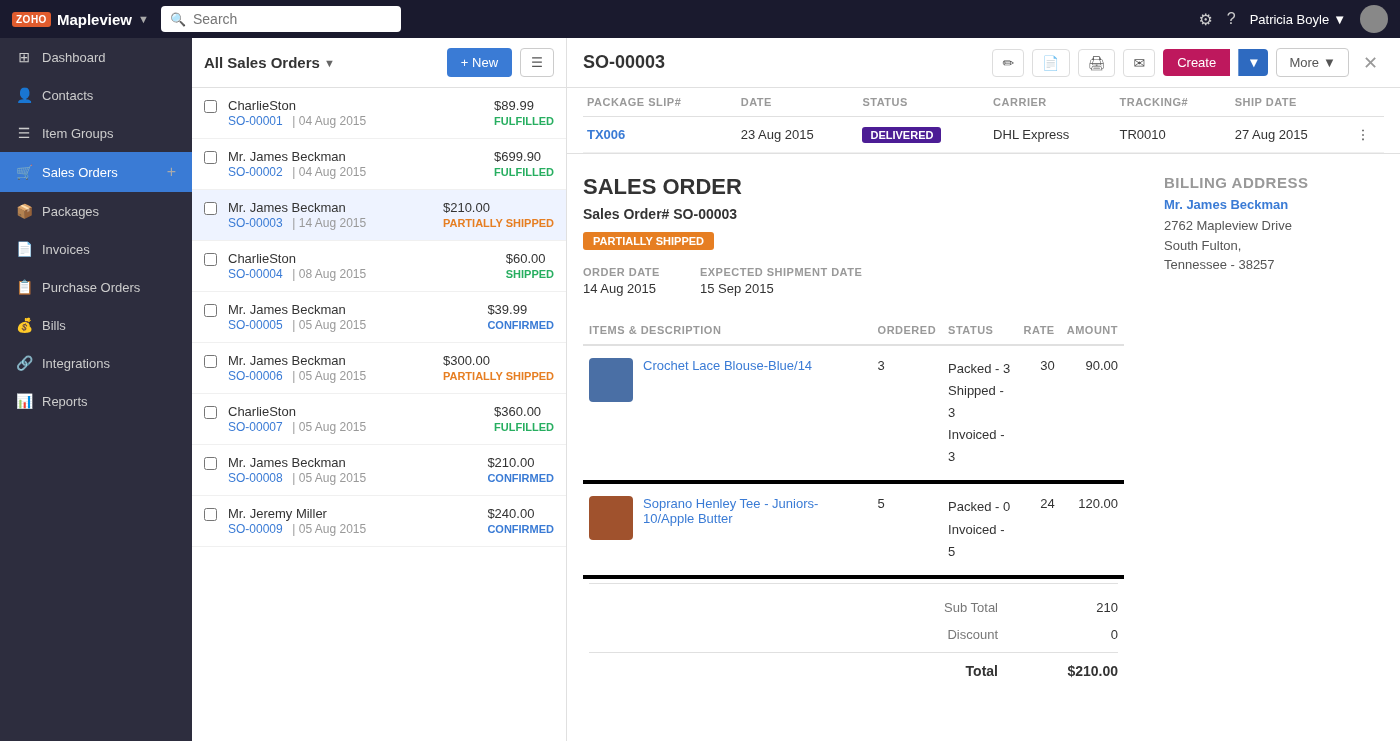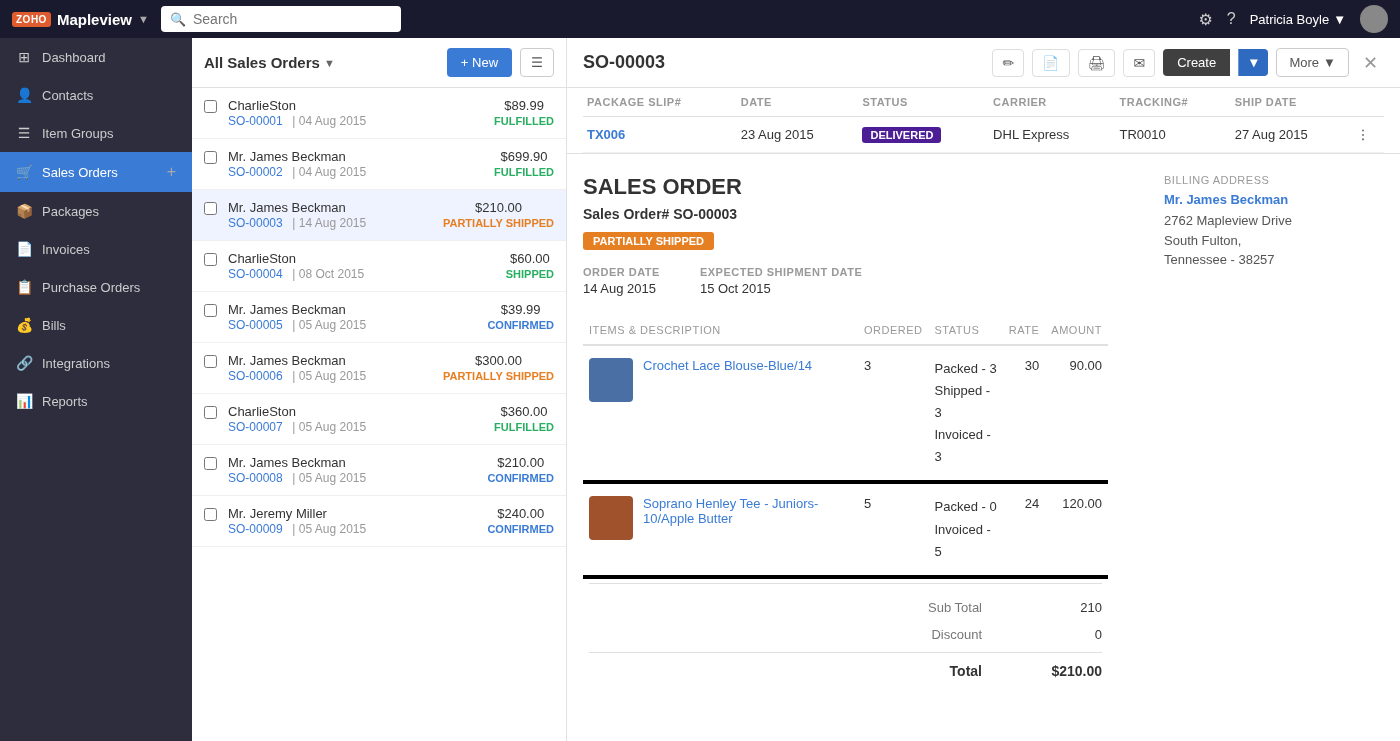--- a/index.html
+++ b/index.html
@@ -37,68 +37,68 @@
     .btn-menu { background: #fff; border: 1px solid #ccc; border-radius: 4px; padding: 6px 10px; cursor: pointer; color: #555; }
 
     .order-list { overflow-y: auto; flex: 1; }
     .order-item { display: flex; align-items: flex-start; padding: 10px 12px; border-bottom: 1px solid #f0f0f0; cursor: pointer; gap: 11px; }
     .order-item.selected { background: #eef3ff; }
     .order-checkbox { margin-top: 2px; }
     .order-info { flex: 1; }
     .order-customer { font-size: 13px; color: #333; font-weight: 500; }
     .order-number { color: #3a7bd5; font-size: 12px; text-decoration: none; }
     .order-date { color: #999; font-size: 12px; margin-left: 6px; }
-    .order-right { text-align: center; }
+    .order-right { text-align: left; }
     .order-amount { font-size: 13px; color: #333; font-weight: 500; }
     .order-status { font-size: 11px; font-weight: 600; margin-top: 2px; }
     .status-fulfilled { color: #27ae60; }
     .status-shipped { color: #27ae60; }
     .status-partially { color: #e67e22; }
     .status-confirmed { color: #3a7bd5; }
 
     
     .detail-panel { flex: 1; background: #fff; display: flex; flex-direction: column; overflow: hidden; }
     .detail-header { display: flex; align-items: center; padding: 10px 16px; border-bottom: 1px solid #e0e0e0; gap: 8px; }
     .detail-title { font-size: 18px; font-weight: 700; color: #333; }
     .detail-actions { margin-left: auto; display: flex; align-items: center; gap: 8px; }
     .detail-icon-btn { background: #fff; border: 1px solid #ddd; border-radius: 4px; padding: 5px 9px; cursor: pointer; color: #555; font-size: 14px; }
-    .btn-create { background: #404040; color: #fff; border: none; border-radius: 4px 0 0 4px; padding: 6px 14px; font-size: 13px; cursor: pointer; }
+    .btn-create { background: #be185d; color: #fff; border: none; border-radius: 4px 0 0 4px; padding: 6px 14px; font-size: 13px; cursor: pointer; }
     .btn-create-dropdown { background: #2e6ac0; color: #fff; border: none; border-radius: 0 4px 4px 0; padding: 6px 8px; cursor: pointer; border-left: 1px solid rgba(255,255,255,0.3); }
     .btn-more { background: #fff; border: 1px solid #ccc; border-radius: 4px; padding: 6px 12px; cursor: pointer; color: #555; font-size: 13px; display: flex; align-items: center; gap: 4px; }
     .btn-close { background: none; border: none; font-size: 18px; color: #999; cursor: pointer; padding: 2px 6px; }
 
     
     .packages-table { padding: 0 16px; }
     .packages-table table { width: 100%; border-collapse: collapse; }
     .packages-table th { text-align: left; font-size: 11px; color: #999; font-weight: 600; padding: 8px 4px; border-bottom: 1px solid #e0e0e0; text-transform: uppercase; letter-spacing: 0.5px; }
     .packages-table td { padding: 10px 4px; border-bottom: 1px solid #f0f0f0; font-size: 13px; color: #333; vertical-align: middle; }
     .pkg-link { color: #3a7bd5; text-decoration: none; font-weight: 600; }
     .delivered-badge { background: #4c1d95; color: #fff; font-size: 11px; font-weight: 700; padding: 2px 8px; border-radius: 3px; }
     .row-menu { color: #999; cursor: pointer; }
 
     
     .detail-content { flex: 1; overflow-y: auto; padding: 20px 16px 16px; }
-    .detail-main { display: flex; gap: 56px; }
+    .detail-main { display: flex; gap: 40px; }
     .detail-left { flex: 1; }
     .detail-right { min-width: 220px; }
     .so-title { font-size: 22px; font-weight: 800; color: #333; margin-bottom: 6px; }
     .so-number { font-size: 14px; color: #555; margin-bottom: 10px; }
     .so-number span { font-weight: 700; color: #333; }
     .status-badge-partial { background: #e67e22; color: #fff; font-size: 11px; font-weight: 700; padding: 3px 10px; border-radius: 3px; display: inline-block; margin-bottom: 16px; }
-    .billing-label { font-size: 11px; color: #999; font-weight: 400; text-transform: uppercase; letter-spacing: 0.5px; margin-bottom: 6px; }
+    .billing-label { font-size: 15px; color: #999; font-weight: 700; text-transform: uppercase; letter-spacing: 0.5px; margin-bottom: 6px; }
     .billing-name { color: #3a7bd5; font-weight: 600; margin-bottom: 4px; }
     .billing-addr { color: #555; font-size: 13px; line-height: 1.5; }
 
     .order-meta { display: flex; gap: 40px; margin-bottom: 20px; }
     .meta-block label { font-size: 11px; color: #999; font-weight: 600; text-transform: uppercase; letter-spacing: 0.5px; display: block; margin-bottom: 3px; }
     .meta-block span { font-size: 13px; color: #333; }
 
     
     .items-table { width: 100%; border-collapse: collapse; margin-top: 10px; }
-    .items-table th { text-align: left; font-size: 11px; color: #999; font-weight: 400; padding: 8px 6px; border-bottom: 2px solid #e0e0e0; text-transform: uppercase; letter-spacing: 0.5px; margin-left: 8px; }
+    .items-table th { text-align: left; font-size: 11px; color: #999; font-weight: 700; padding: 8px 6px; border-bottom: 2px solid #e0e0e0; text-transform: uppercase; letter-spacing: 0.5px; margin-left: 8px; }
     .items-table th.right { text-align: right; }
     .items-table td { padding: 12px 6px; border-bottom: 4px solid #000000; vertical-align: top; font-size: 13px; color: #333; }
     .items-table td.right { text-align: right; }
     .item-cell { display: flex; align-items: flex-start; gap: 10px; }
     .item-name { color: #3a7bd5; font-weight: 500; }
     .item-status { color: #555; font-size: 12px; line-height: 1.7; }
 
     .totals-section { margin-top: 10px; }
     .total-row { display: flex; justify-content: flex-end; padding: 6px 6px; }
     .total-label { color: #777; font-size: 13px; min-width: 120px; text-align: right; margin-right: 40px; }
@@ -230,21 +230,21 @@
       <div class="order-amount">$210.00</div>
       <div class="order-status status-partially">PARTIALLY SHIPPED</div>
     </div>
   </div>
         <div class="order-item">
     <input type="checkbox" class="order-checkbox" style="">
     <div class="order-info">
       <div class="order-customer">CharlieSton</div>
       <div>
         <a class="order-number">SO-00004</a>
-        <span class="order-date">| 08 Oct 2015</span>
+        <span class="order-date">| 08 Aug 2015</span>
       </div>
     </div>
     <div class="order-right">
       <div class="order-amount">$60.00</div>
       <div class="order-status status-shipped">SHIPPED</div>
     </div>
   </div>
         <div class="order-item">
     <input type="checkbox" class="order-checkbox" style="">
     <div class="order-info">
@@ -373,21 +373,21 @@
           </div>
           <div class="status-badge-partial">PARTIALLY SHIPPED</div>
 
           <div class="order-meta">
             <div class="meta-block">
               <label>ORDER DATE</label>
               <span>14 Aug 2015</span>
             </div>
             <div class="meta-block">
               <label>EXPECTED SHIPMENT DATE</label>
-              <span>15 Oct 2015</span>
+              <span>15 Sep 2015</span>
             </div>
           </div>
 
           
           <table class="items-table">
             <thead>
               <tr id="items-header-row">
                   <th>ITEMS &amp; DESCRIPTION</th>
                   <th>ORDERED</th>
                   <th>STATUS</th>

